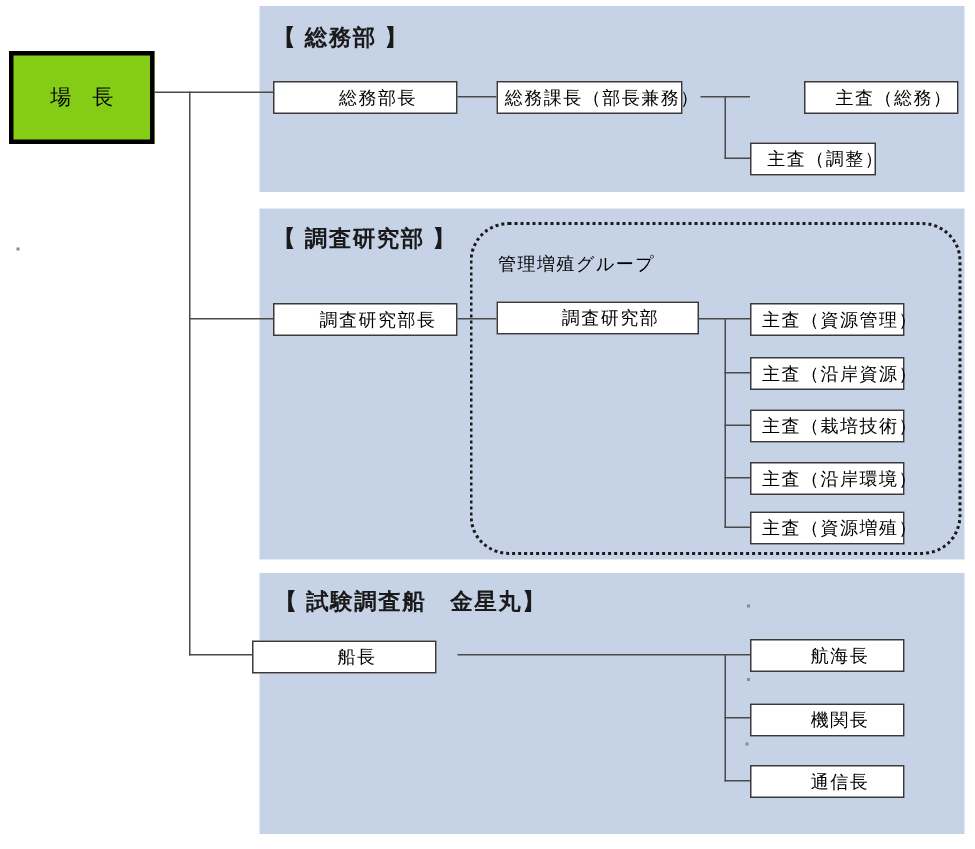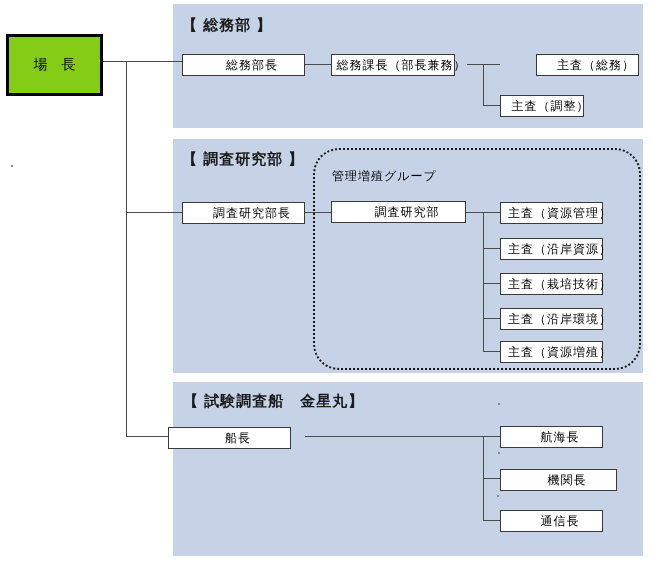--- a/index.html
+++ b/index.html
@@ -149,21 +149,21 @@
   <div class="line h" style="left:305px; top:212px; width:26px;"></div>
   <div class="line h" style="left:466px; top:212px; width:34px;"></div>
   <div class="line v" style="left:483px; top:212px; height:140px;"></div>
   <div class="line h" style="left:483px; top:248px; width:17px;"></div>
   <div class="line h" style="left:483px; top:283px; width:17px;"></div>
   <div class="line h" style="left:483px; top:318px; width:17px;"></div>
   <div class="line h" style="left:483px; top:351px; width:17px;"></div>
 
   <div class="node" style="left:168px; top:427px; width:123px;">船長</div>
   <div class="node" style="left:500px; top:426px; width:103px;">航海長</div>
-  <div class="node" style="left:500px; top:469px; width:117px;">機関長</div>
+  <div class="node" style="left:500px; top:469px; width:103px;">機関長</div>
   <div class="node" style="left:500px; top:510px; width:103px;">通信長</div>
 
   <div class="line h" style="left:305px; top:436px; width:195px;"></div>
   <div class="line v" style="left:483px; top:436px; height:85px;"></div>
   <div class="line h" style="left:483px; top:478px; width:17px;"></div>
   <div class="line h" style="left:483px; top:520px; width:17px;"></div>
 
   <div class="stray-dot" style="left:11px; top:165px;"></div>
   <div class="stray-dot" style="left:498px; top:403px;"></div>
   <div class="stray-dot" style="left:498px; top:452px;"></div>

